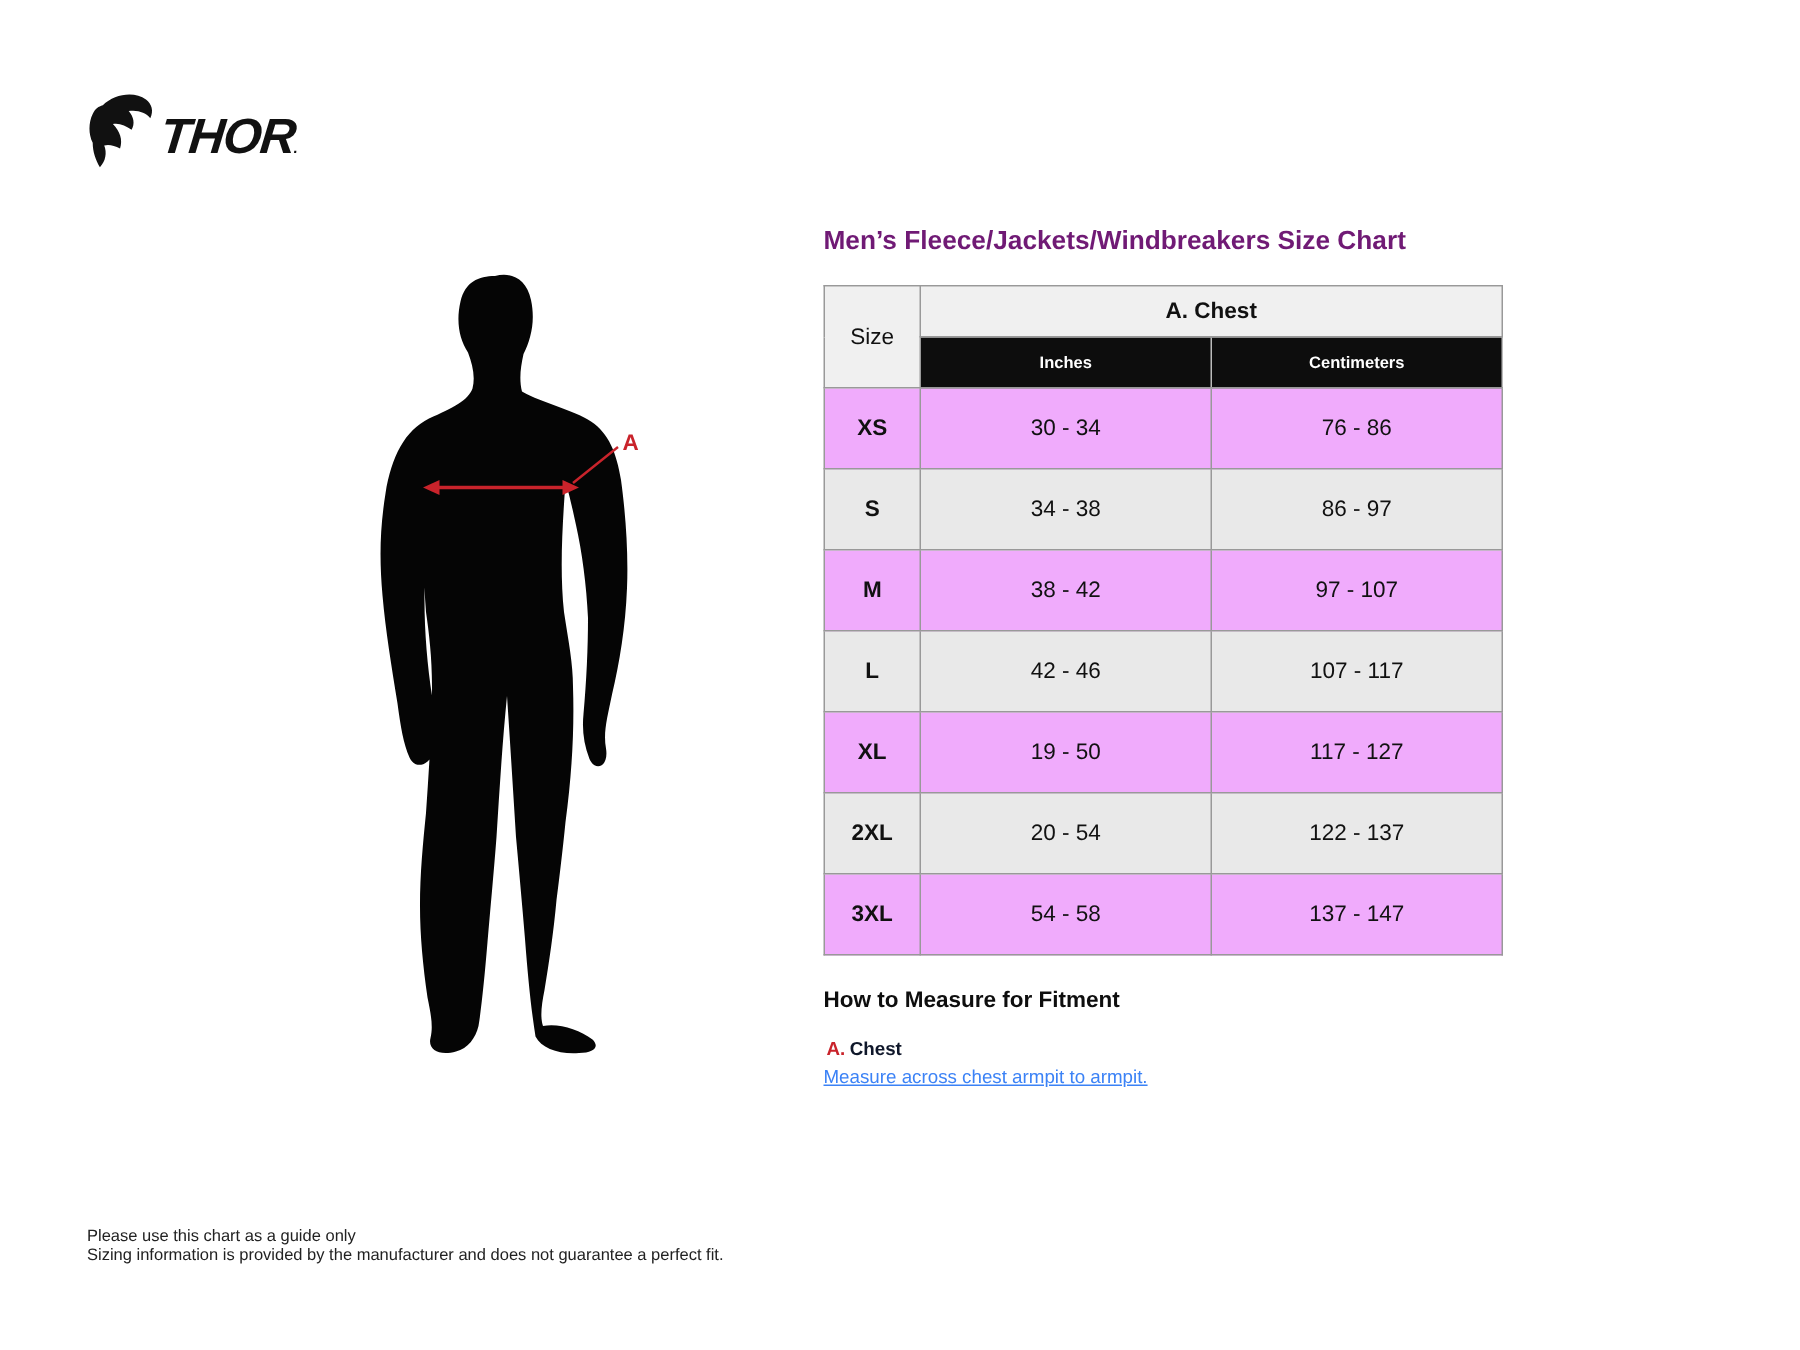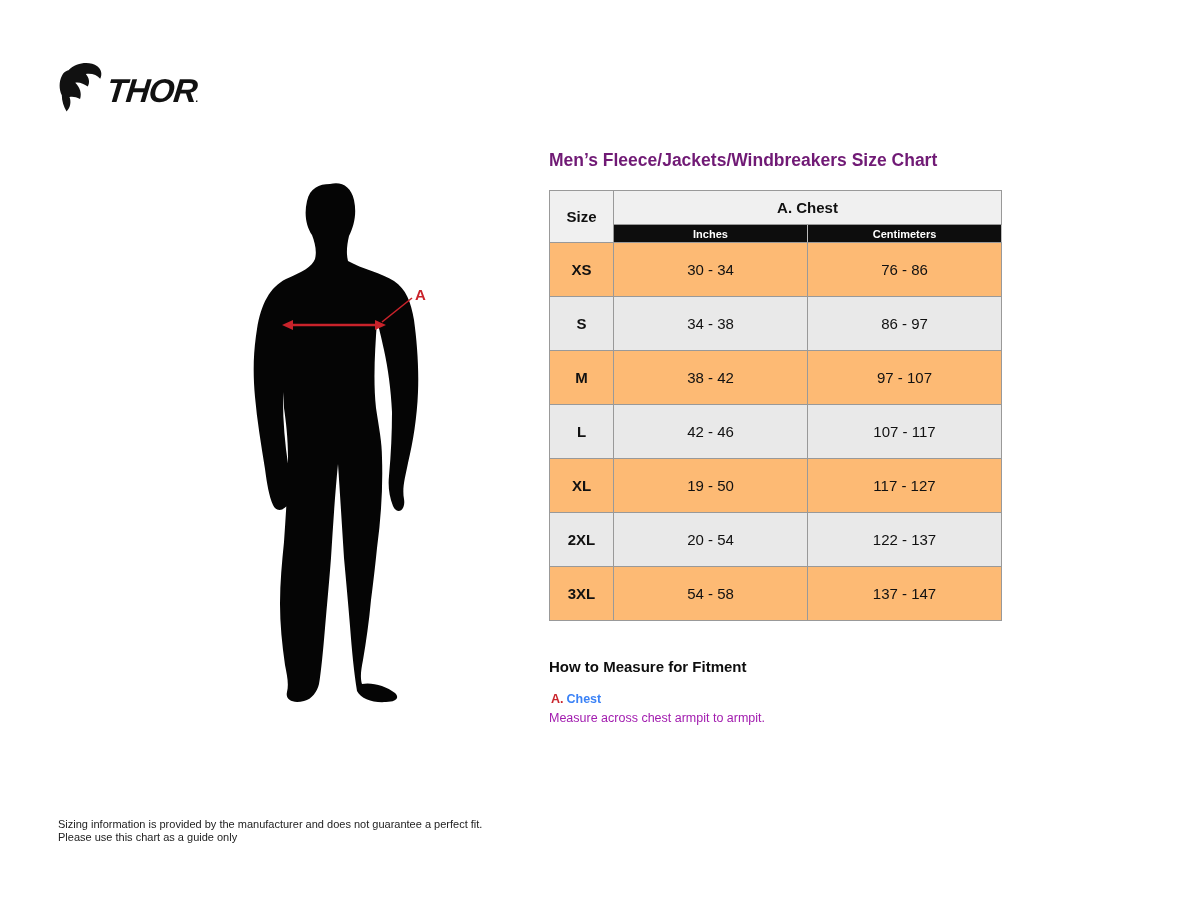--- a/index.html
+++ b/index.html
@@ -39,39 +39,39 @@
     position:absolute;left:549px;top:190px;width:452px;
     border-collapse:collapse;table-layout:fixed;
   }
   .size-table th,.size-table td{
     border:1px solid var(--table-border);
     text-align:center;vertical-align:middle;
   }
   .col-size{width:64px;}
   .col-in{width:194px;}
   .col-cm{width:194px;}
-  th.size-head{background:var(--header-bg);font-size:15px;font-weight:bold;height:52px;}
+  th.size-head{background:var(--header-bg);font-size:15px;font-weight:normal;height:52px;}
   th.group-head{background:var(--header-bg);font-size:15px;font-weight:bold;height:34px;}
   th.sub-head{
-    background:var(--subheader-bg);color:#fff;font-size:11px;font-weight:bold;height:18px;
+    background:var(--subheader-bg);color:#fff;font-size:11px;font-weight:bold;height:34px;
     border-left-color:#bbb;border-right-color:#bbb;
   }
-  .size-table tbody td{height:54px;font-size:15px;background:#fdba74;}
+  .size-table tbody td{height:54px;font-size:15px;background:#f0abfc;}
   .size-table tbody td.cell-size{font-weight:bold;}
   .size-table tbody tr:nth-child(even) td{background:var(--row-alt-bg);}
 
   .measure-title{
     position:absolute;left:549px;top:658px;
     font-size:15px;font-weight:bold;color:#0e0e0e;
   }
   .measure-item{position:absolute;left:551px;top:692px;font-size:12.5px;}
   .measure-key{color:var(--accent);font-weight:bold;}
-  .measure-label{font-weight:bold;color:#3b82f6;margin-left:3px;}
+  .measure-label{font-weight:bold;color:#0f172a;margin-left:3px;}
   .measure-desc{
-    position:absolute;left:549px;top:711px;font-size:12.5px;color:#a21caf;
+    position:absolute;left:549px;top:711px;font-size:12.5px;color:#3b82f6;text-decoration:underline;
   }
 
   
   .disclaimer{
     position:absolute;left:58px;top:818px;font-size:11px;color:#222;line-height:1.18;
   }
 </style>
 </head>
 <body>
 
@@ -219,17 +219,17 @@
   </tbody>
   </table>
 
   <h2 class="measure-title">How to Measure for Fitment</h2>
   <div class="measure-item">
     <span class="measure-key">A.</span><span class="measure-label">Chest</span>
   </div>
   <div class="measure-desc">Measure across chest armpit to armpit.</div>
 
   <div class="disclaimer">
+    <div>Please use this chart as a guide only</div>
     <div>Sizing information is provided by the manufacturer and does not guarantee a perfect fit.</div>
-    <div>Please use this chart as a guide only</div>
   </div>
 
 </div>
 
 </body></html>

